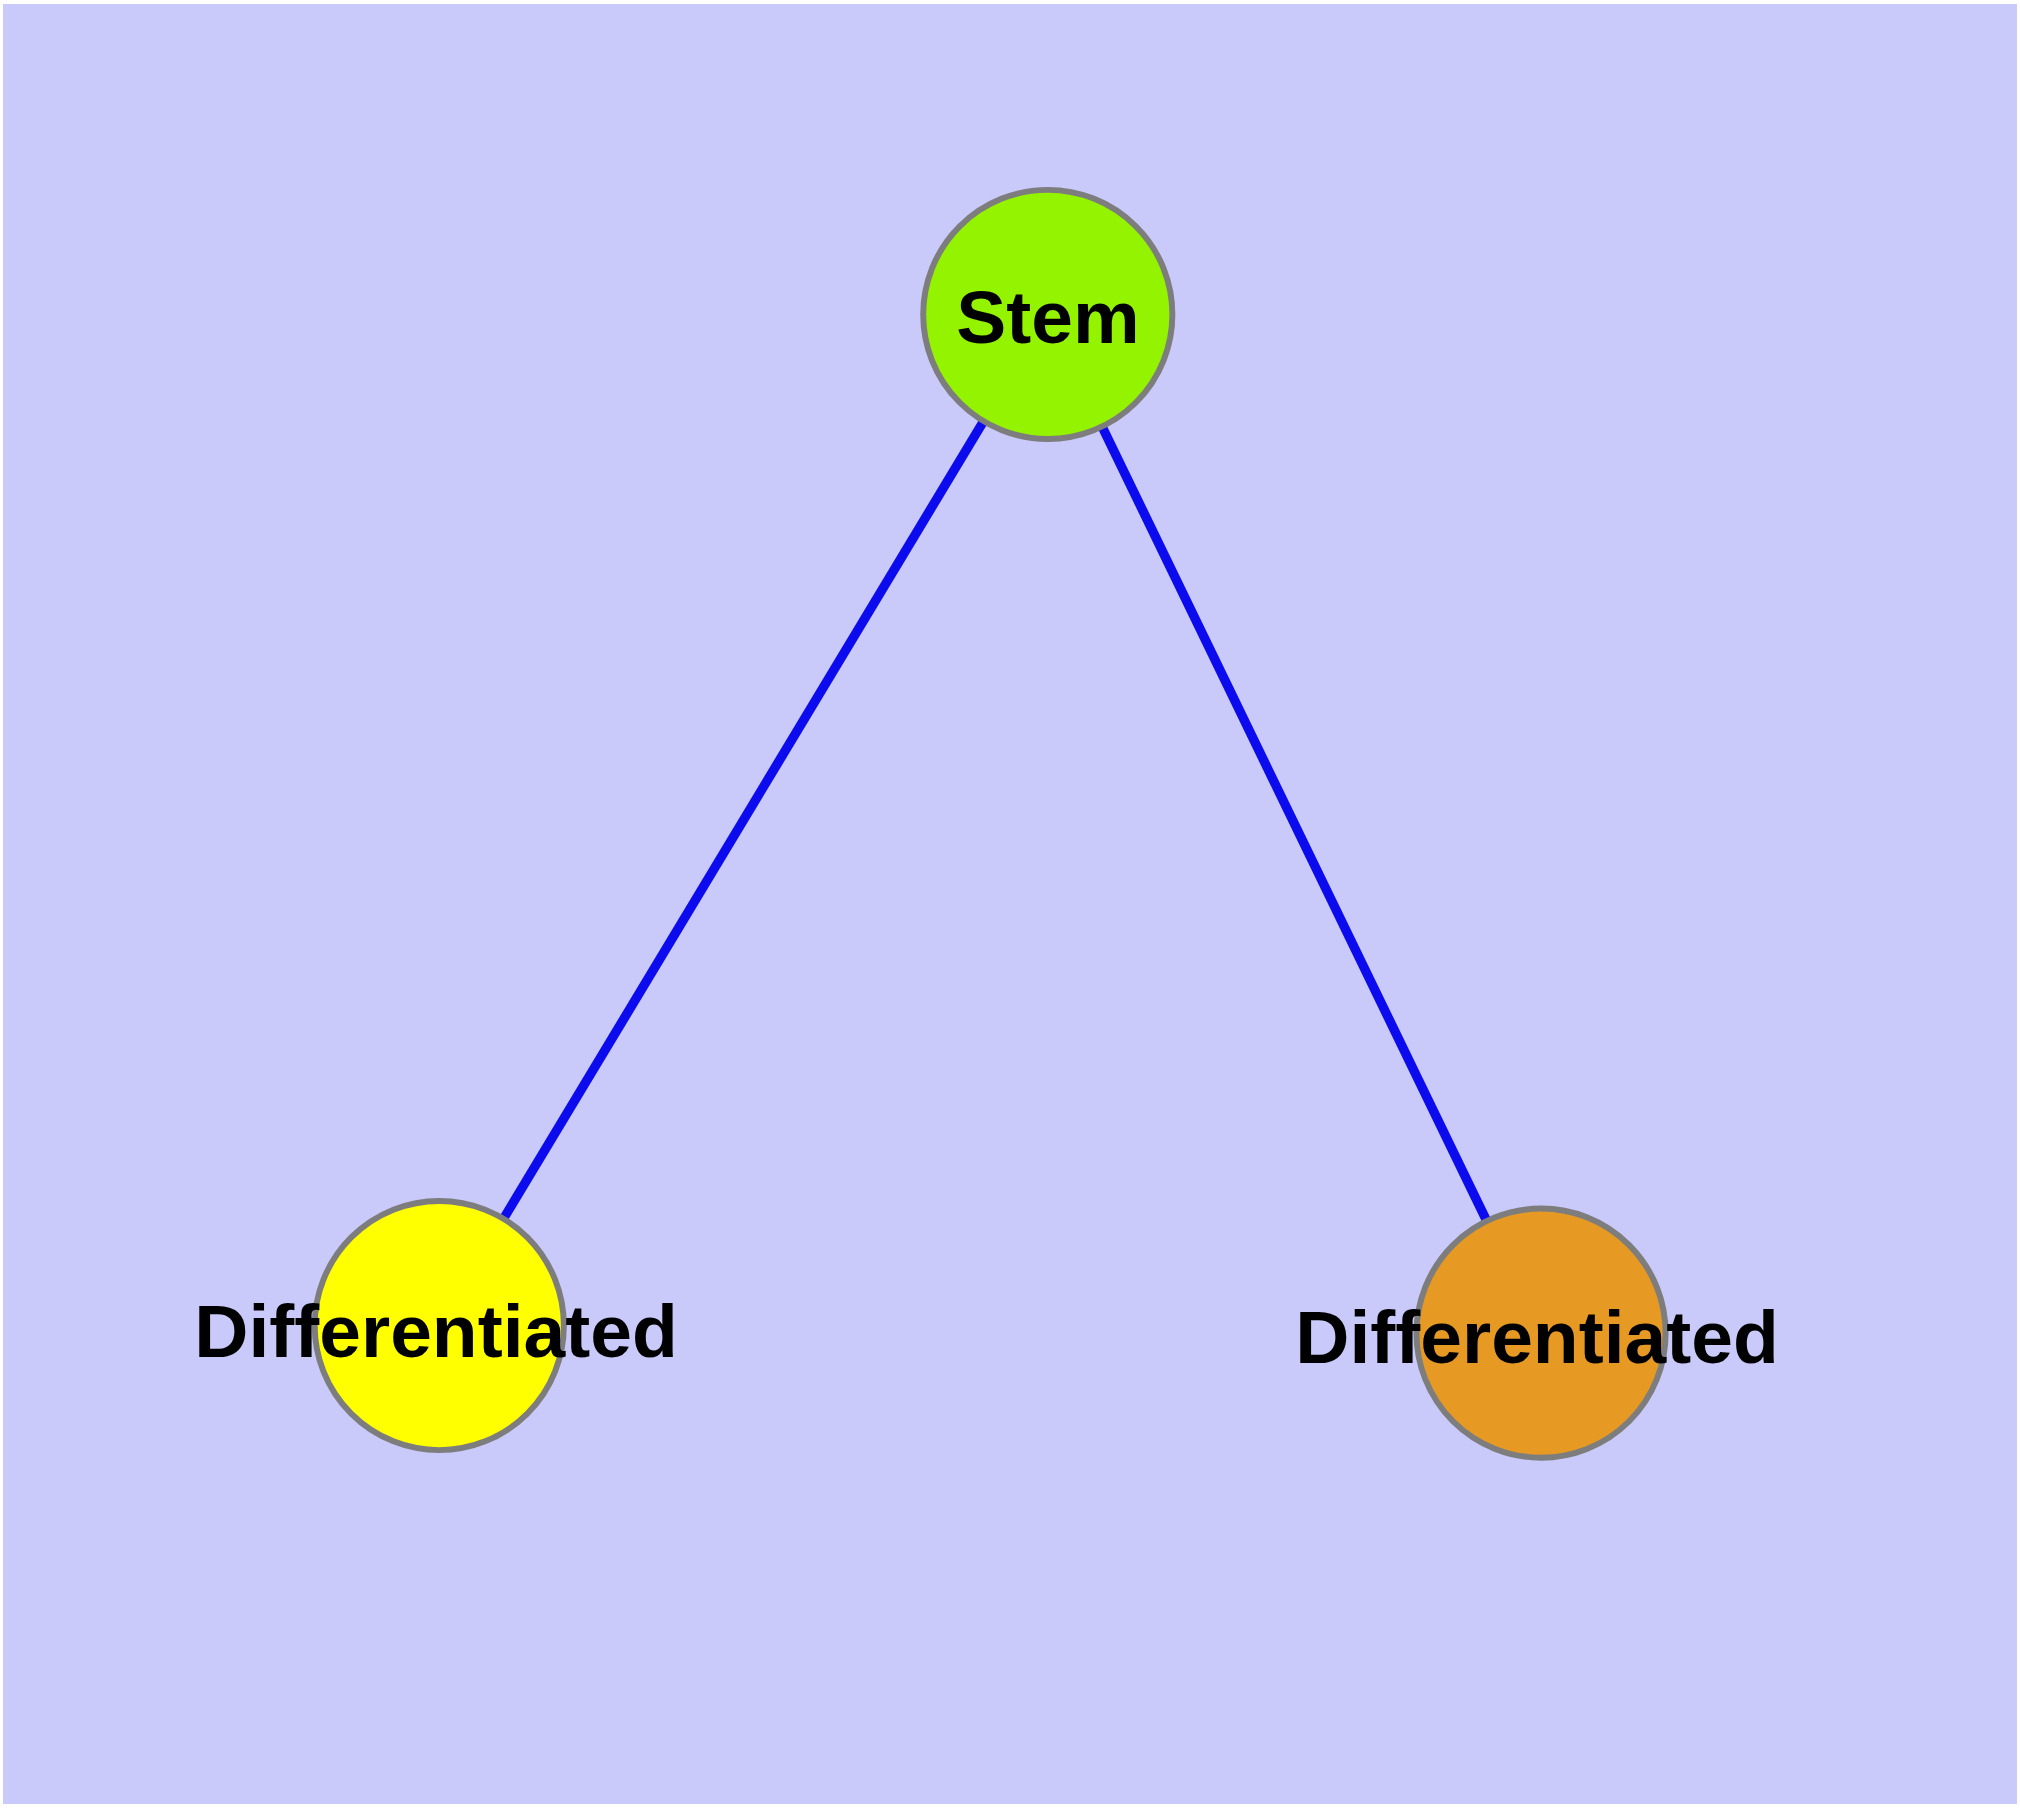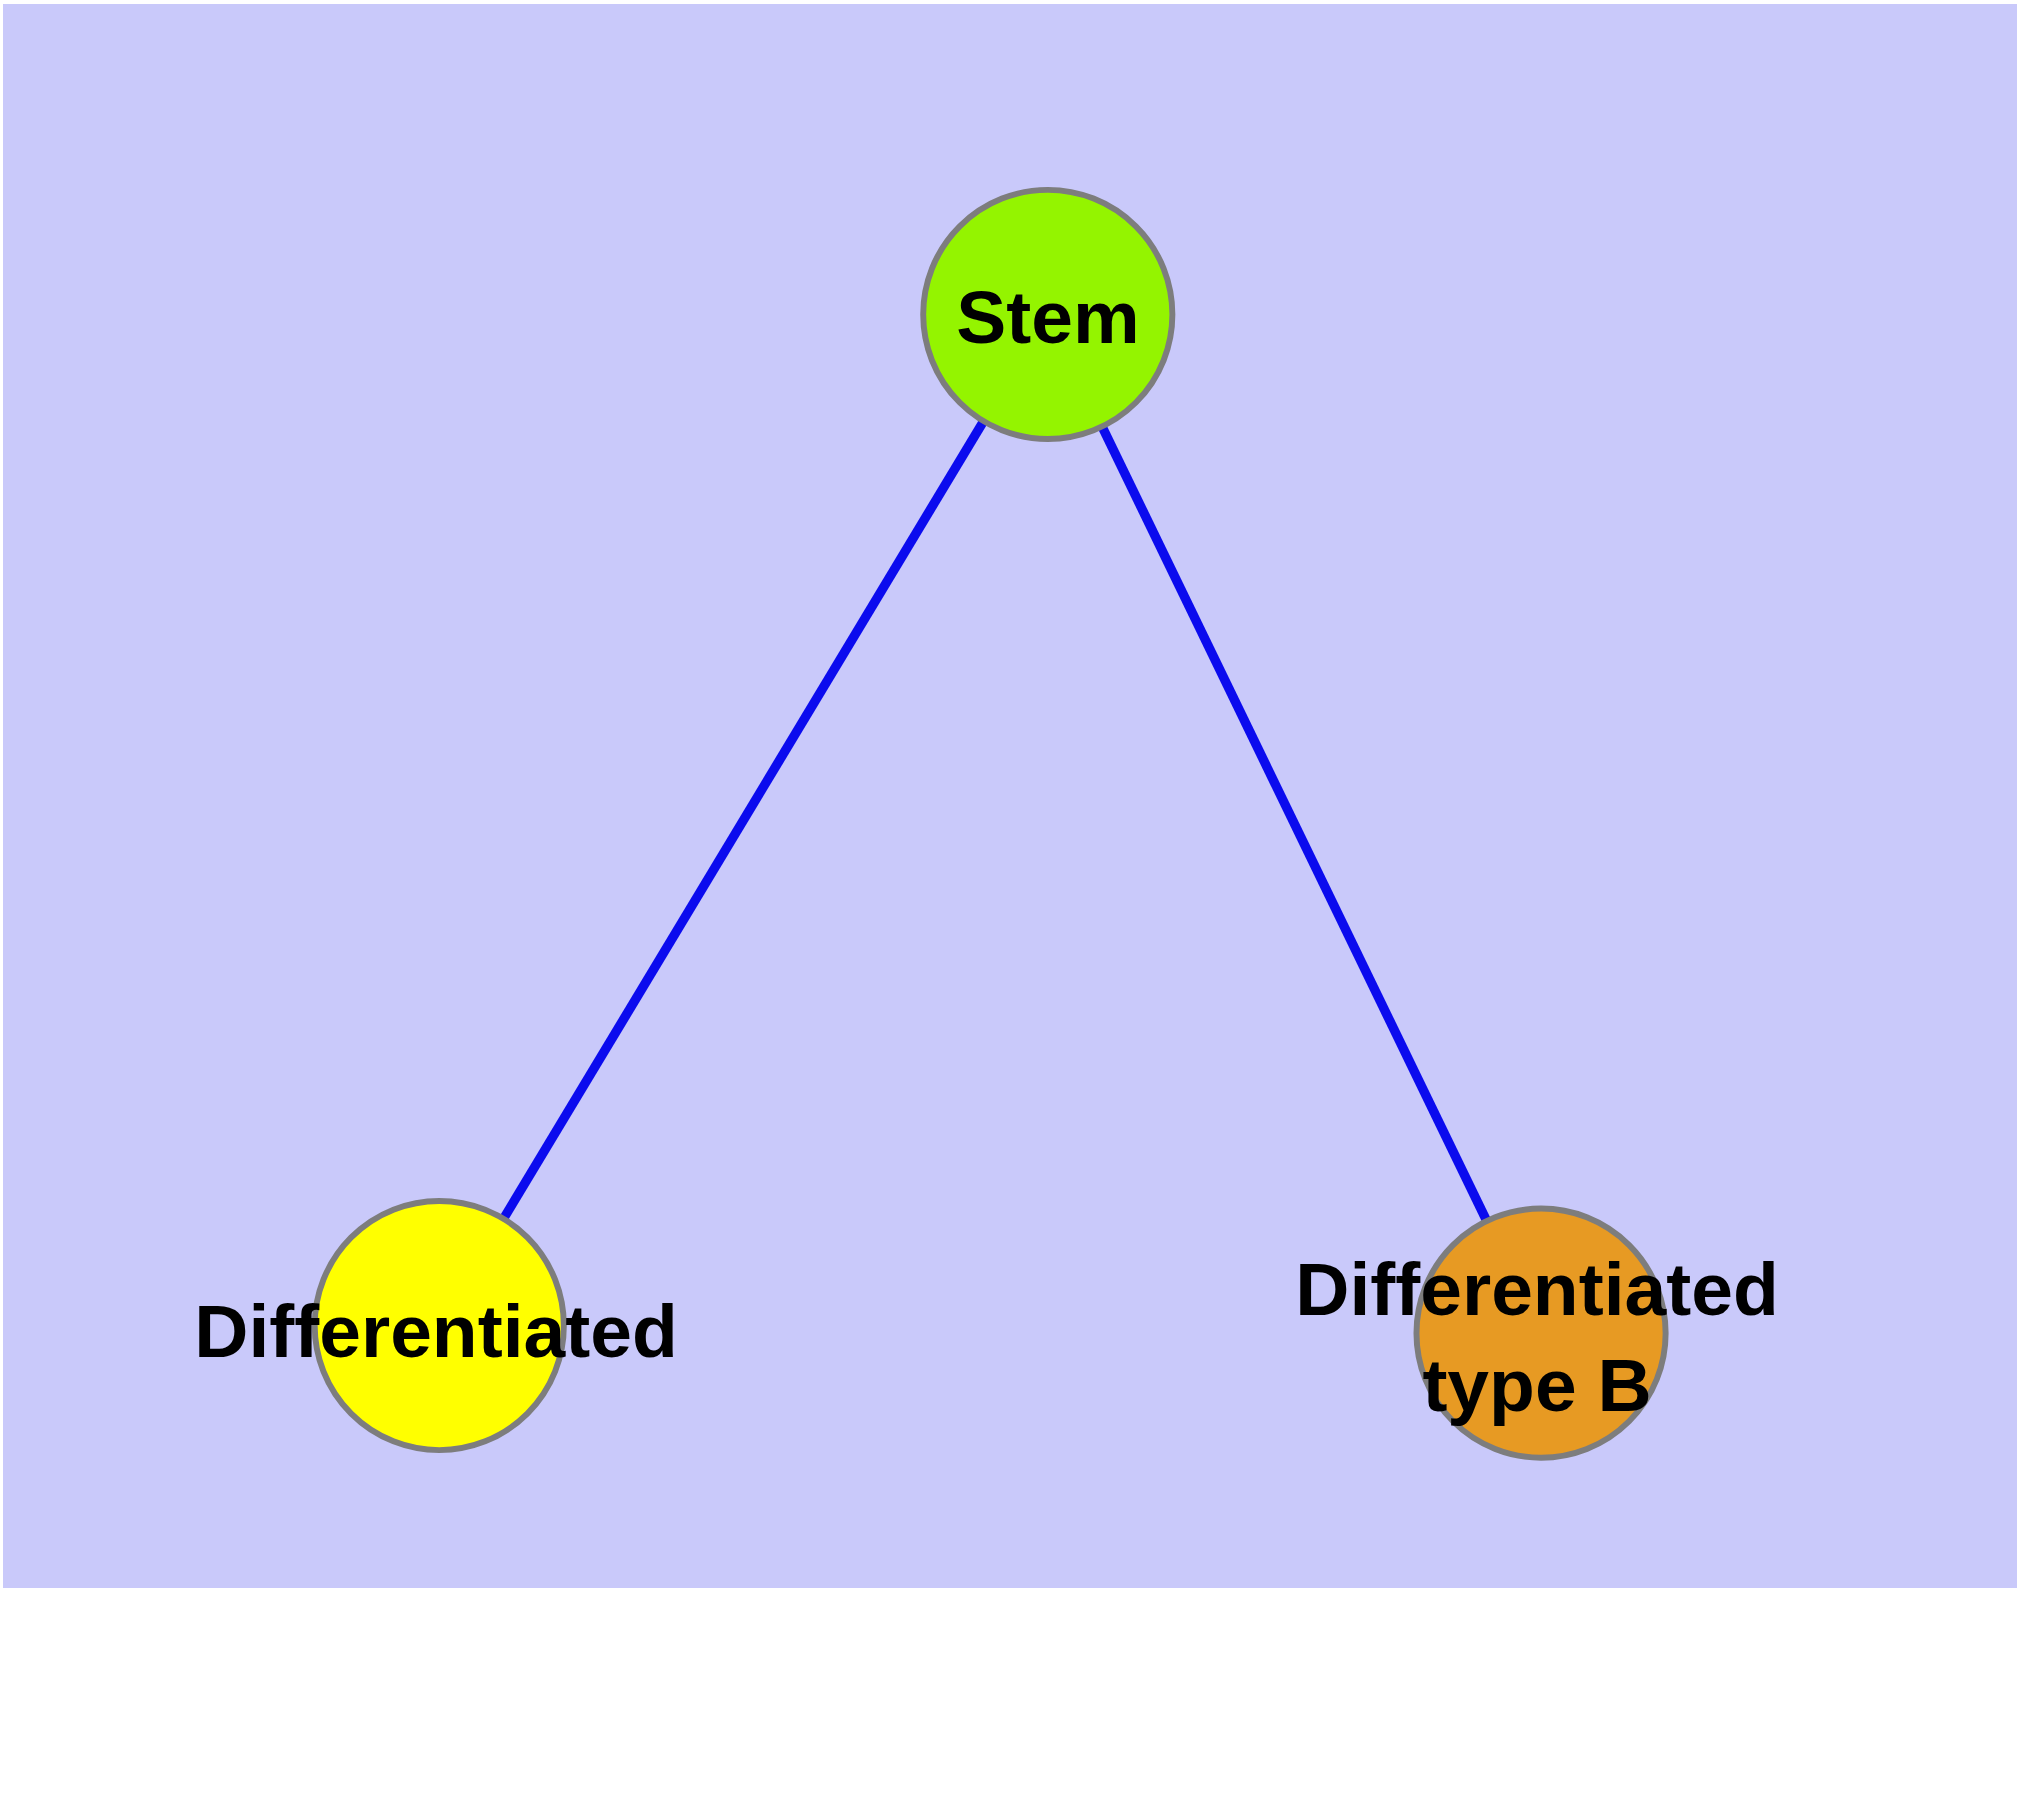--- a/index.html
+++ b/index.html
@@ -4,21 +4,21 @@
 <style>
   html, body {
     margin: 0;
     padding: 0;
     background: #FFFFFF;
     font-family: "Liberation Sans", sans-serif;
   }
   .page {
     position: relative;
     width: 2021px;
-    height: 1588px;
+    height: 1812px;
     background: #FFFFFF;
     overflow: hidden;
   }
   .plot-area {
     position: absolute;
     left: 3.4px;
     top: 4.2px;
     width: 2014px;
     height: 1800px;
   }
@@ -68,16 +68,15 @@
   <div class="node-label" id="label-stem">
     <div class="label-line">Stem</div>
   </div>
 
   <div class="node-label" id="label-type-a">
     <div class="label-line">Differentiated</div>
   </div>
 
   <div class="node-label" id="label-type-b">
     <div class="label-line">Differentiated</div>
-    <div class="label-line">type B</div>
   </div>
 </div>
 
 
 </body></html>

